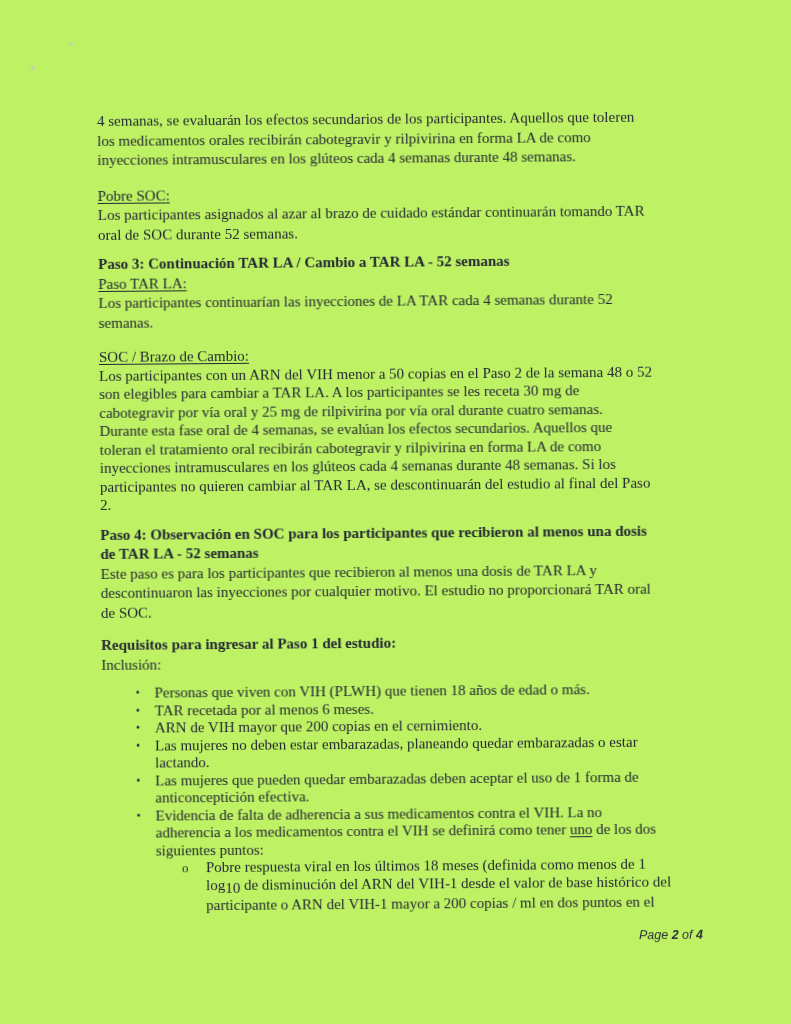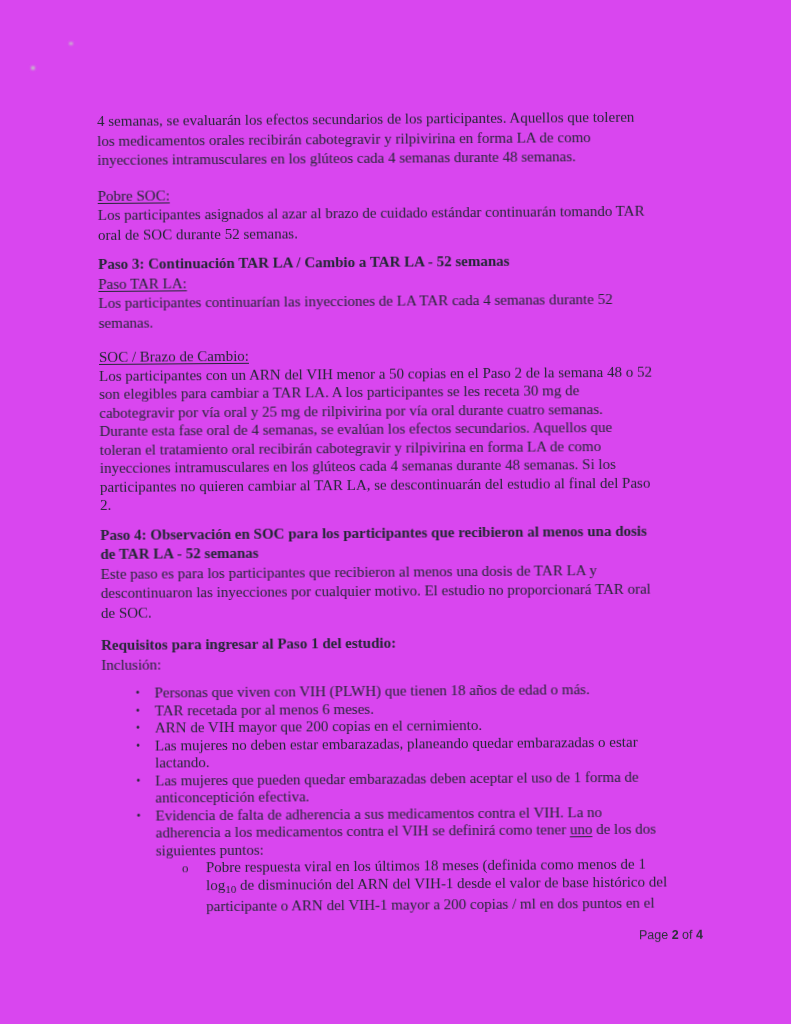--- a/index.html
+++ b/index.html
@@ -1,21 +1,21 @@
 <!DOCTYPE html>
 <html><head>
 <meta charset="utf-8">
 <style>
   * { margin: 0; padding: 0; box-sizing: border-box; }
   html, body { background: #ffffff; }
   .page {
     position: relative;
     width: 791px;
     height: 1024px;
-    background: #d946ef;
+    background: #bef264;
     overflow: hidden;
     font-family: "Liberation Serif", "DejaVu Serif", serif;
     color: #222733;
   }
   .scan-layer {
     position: absolute;
     left: 97px;
     top: 112px;
     width: 655px;
     transform: rotate(-0.45deg);
@@ -49,33 +49,34 @@
     line-height: 17.5px;
   }
   .bullet-row .btext { flex: 1; white-space: pre-line; }
   .sub-row .gutter {
     flex: 0 0 103px;
     padding-left: 79px;
     font-size: 13px;
     line-height: 17.5px;
   }
   .subscript {
-    font-size: 11px;
+    font-size: 15px;
     vertical-align: -3px;
   }
   .footer {
     position: absolute;
     right: 88px;
     top: 928px;
     font-family: "Liberation Sans", "DejaVu Sans", sans-serif;
     font-size: 12.5px;
     color: #2b3038;
     transform: rotate(-0.45deg);
     filter: blur(0.2px);
     white-space: nowrap;
+    font-style: italic;
   }
   .footer .num { font-weight: bold; }
   .speck {
     position: absolute;
     border-radius: 50%;
     background: #c6c6c6;
     filter: blur(0.8px);
   }
   .speck-1 { left: 69px; top: 42px; width: 4px; height: 3px; }
   .speck-2 { left: 31px; top: 66px; width: 4px; height: 4px; }

